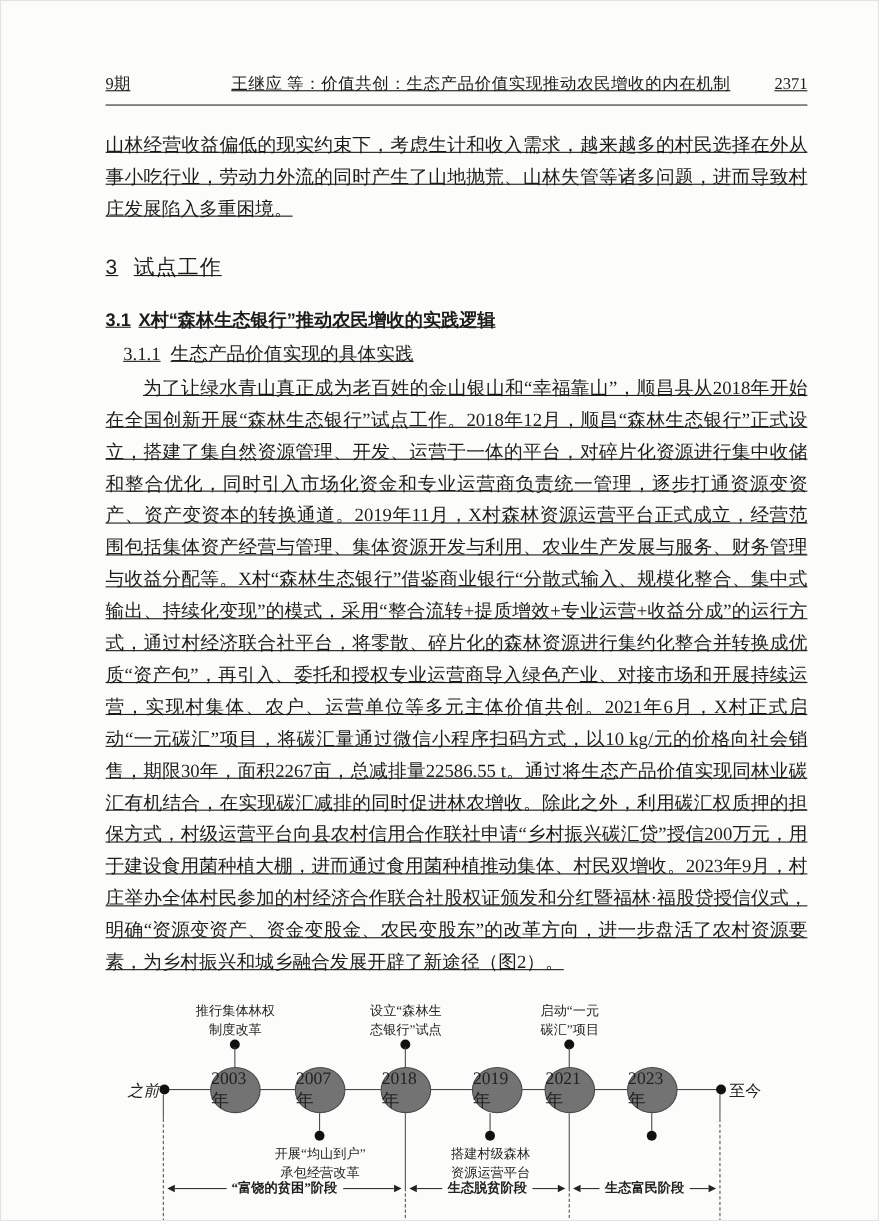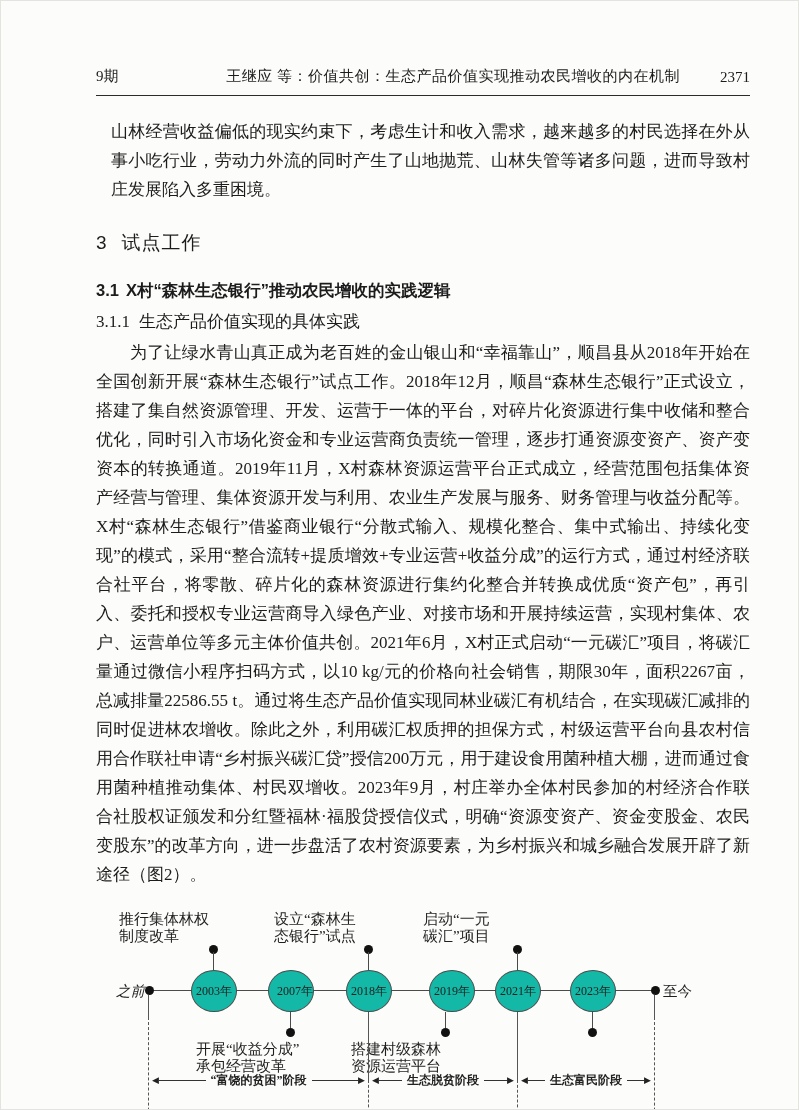--- a/index.html
+++ b/index.html
@@ -7,77 +7,77 @@
   .page {
     position:relative;
     width:799px; height:1110px;
     margin:0 auto;
     background:#fcfcfa;
     color:#1c1c1c;
     font-family:"Liberation Serif", serif;
     overflow:hidden;
     border:1px solid #e3e3e0;
   }
-  .content { padding:0 48px 0 95px; }
+  .content { padding:0 64px 0 95px;text-decoration:underline; }
 
   
   .hdr {
     display:flex; align-items:flex-end;
     padding-top:66px; padding-bottom:9px;
     border-bottom:1.5px solid #2b2b2b;
     font-size:15px;
   }
   .hdr .issue { width:70px; text-align:left; }
   .hdr .title { flex:1; text-align:right; letter-spacing:0.5px; }
   .hdr .pageno { width:70px; text-align:right; }
 
   
   .para {
     font-size:17px; line-height:29px;
     text-align:justify;
   }
-  .intro { margin-top:21px;margin-left:15px; }
+  .intro { margin-top:21px; }
   .h2 {
     margin-top:26px;
     font-family:"Liberation Sans", sans-serif;
     font-size:19px; font-weight:500; letter-spacing:1px;
   }
   .h2 .num { margin-right:14px; }
   .h3 {
     margin-top:24px;
     font-family:"Liberation Sans", sans-serif;
     font-size:16.5px; font-weight:bold;
   }
   .h3 .num { margin-right:7px; }
   .h4 {
     margin-top:8px;
-    font-size:17px; font-weight:normal;
+    font-size:17px; font-weight:normal;margin-left:16px;
   }
   .h4 .num { margin-right:9px; }
   .main-para { margin-top:5px; text-indent:2em; }
 
   
   .fig { position:relative; height:262px; margin-top:12px; font-family:"Liberation Sans", sans-serif; }
   .fig .abs { position:absolute; }
   .tl-line { height:1.4px; background:#4a4a4a; }
   .circle {
     width:46px; height:42px;
     border:1.3px solid #4a4a4a; border-radius:50%;
-    background:#14b8a6;
+    background:#737373;
     display:flex; align-items:center; justify-content:center;
-    font-size:12px; color:#222;
+    font-size:16px; color:#222;
     font-family:"Liberation Serif", serif;
   }
   .dot { width:9px; height:9px; border-radius:50%; background:#111; }
   .stem { width:1.4px; background:#4a4a4a; }
   .vsolid { width:0; border-left:1.4px solid #555; }
   .vdash  { width:0; border-left:1.4px dashed #555; }
   .anno {
-    width:190px; text-align:left;
-    font-size:15px; line-height:16.5px; color:#1f1f1f;
+    width:190px; text-align:center;
+    font-size:12px; line-height:16.5px; color:#1f1f1f;
     font-family:"Liberation Serif", serif;
   }
   .edge-label { font-size:14.5px; color:#1f1f1f; font-family:"Liberation Serif", serif; }
   .phase-arrow {
     display:flex; align-items:center; height:14px;
     color:#222;
   }
   .phase-arrow .ln { flex:1; height:0; border-top:1.4px solid #333; }
   .phase-arrow .ah { font-size:9px; line-height:14px; color:#222; }
   .phase-arrow .lbl {
@@ -140,21 +140,21 @@
     <div class="abs anno" style="left:422px; top:10px;">
       <div>启动“一元</div>
       <div>碳汇”项目</div>
     </div>
     <div class="abs dot" style="left:512px; top:44px;"></div>
     <div class="abs stem" style="left:516px; top:51px; height:18px;"></div>
 
     <div class="abs stem" style="left:289px; top:111px; height:16px;"></div>
     <div class="abs dot" style="left:285px; top:127px;"></div>
     <div class="abs anno" style="left:195px; top:140px;">
-      <div>开展“收益分成”</div>
+      <div>开展“均山到户”</div>
       <div>承包经营改革</div>
     </div>
 
     <div class="abs stem" style="left:444px; top:111px; height:16px;"></div>
     <div class="abs dot" style="left:440px; top:127px;"></div>
     <div class="abs anno" style="left:350px; top:140px;">
       <div>搭建村级森林</div>
       <div>资源运营平台</div>
     </div>
 

